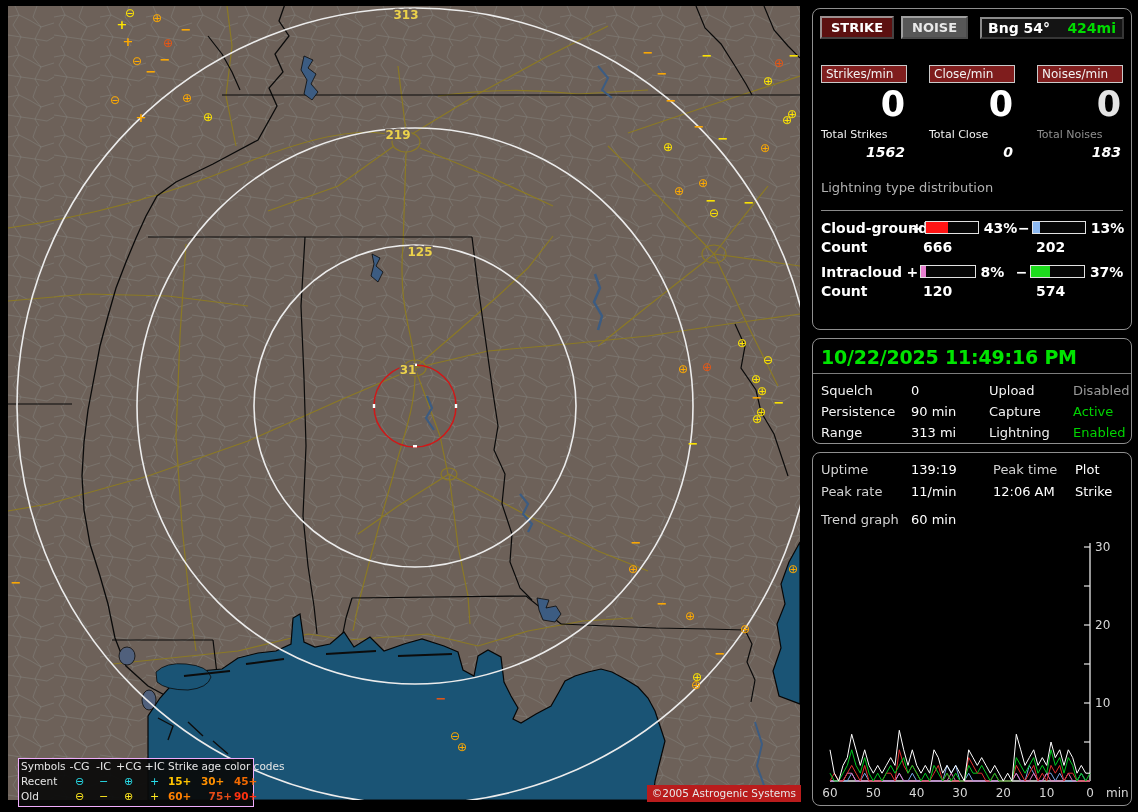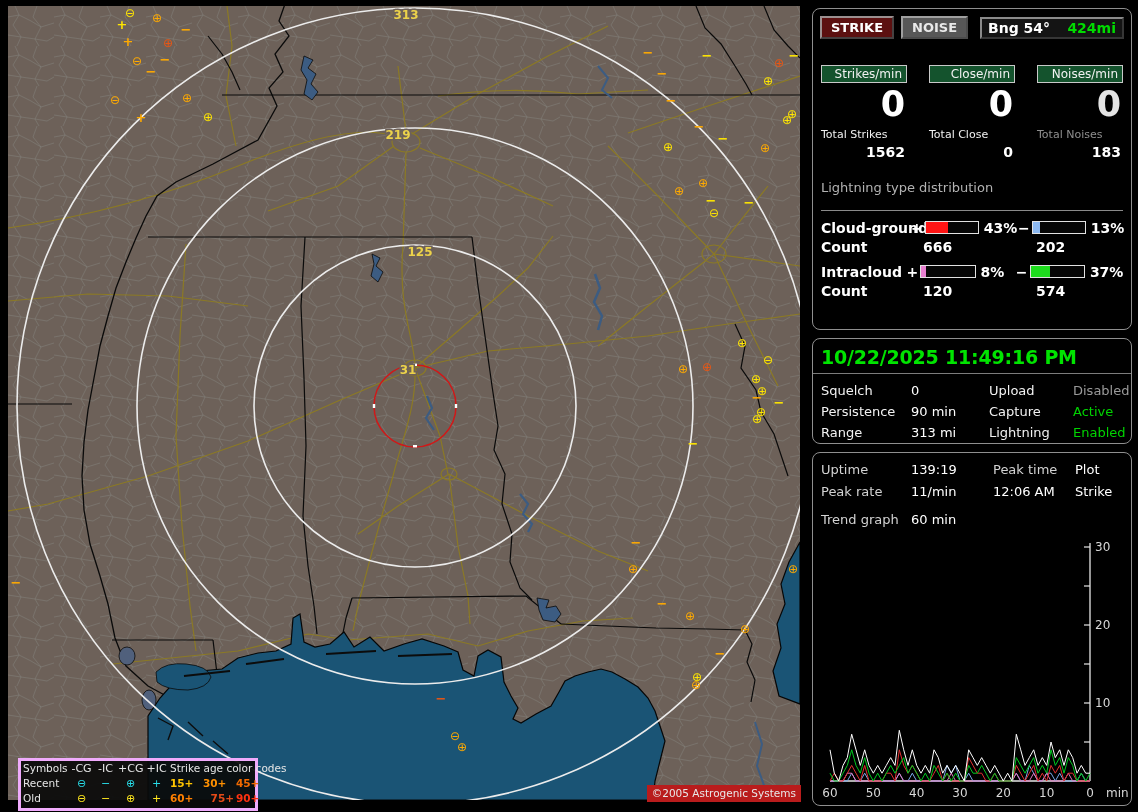--- a/index.html
+++ b/index.html
@@ -2,21 +2,21 @@
 <html><head>
 <meta charset="utf-8">
 <style>
   html,body{margin:0;padding:0;background:#000;width:1138px;height:812px;overflow:hidden;
     font-family:"DejaVu Sans",sans-serif;-webkit-font-smoothing:antialiased;}
   #app{position:relative;width:1138px;height:812px;background:#000;}
   
   #map-wrap{position:absolute;left:8px;top:6px;width:792px;height:794px;background:#6d6159;}
   #map-svg{display:block;}
   #map-legend{position:absolute;left:10px;top:752px;width:234px;height:47px;
-    background:rgba(10,10,10,.93);border:3px solid #f0abfc;font-size:10.5px;color:#e6e6e6;
+    background:rgba(10,10,10,.93);border:1px solid #f0abfc;font-size:10.5px;color:#e6e6e6;
     display:grid;grid-template-columns:47px 25px 23px 27px 25px 33px 33px 31px;
     grid-auto-rows:15px;align-items:center;line-height:1;}
   #map-legend .c{white-space:nowrap;padding-left:2px;}
   #map-legend .sym{text-align:center;font-size:11px;}
   #map-legend .age{font-weight:bold;}
   #map-legend .span3{grid-column:6/9;}
   #copyright{position:absolute;right:-1px;top:779px;background:#b91c1c;color:#e8e8e8;
     font-size:10.5px;padding:2px 5px 3px;white-space:nowrap;}
   
   #sidebar{position:absolute;left:812px;top:8px;width:320px;}
@@ -27,25 +27,25 @@
   .panel-c{height:354px;}
   .rowtop{display:flex;align-items:center;padding:7px 7px 0 7px;gap:7px;}
   .btn{font-family:inherit;font-size:13px;font-weight:bold;padding:2px 9px;cursor:pointer;}
   .btn-strike{background:#5c1010;color:#fff;border:2px outset #9a8f8f;}
   .btn-noise{background:#575757;color:#e9e9e9;border:2px outset #9f9f9f;}
   .bng{margin-left:auto;background:#141414;border:2px outset #8a8a8a;width:128px;
     display:flex;justify-content:space-between;align-items:center;padding:1px 6px;
     font-size:14px;font-weight:bold;}
   .bng .dist{color:#00dc00;}
   .counters{display:grid;grid-template-columns:1fr 1fr 1fr;column-gap:22px;padding:0 8px;margin-top:24px;}
-  .cbtn{background:#14532d;color:#f2f2f2;border:1px solid #c9c9c9;font-size:12px;
-    text-align:right;padding:1px 4px;font-family:inherit;cursor:pointer;width:100%;}
+  .cbtn{background:#7f1d1d;color:#f2f2f2;border:1px solid #c9c9c9;font-size:12px;
+    text-align:left;padding:1px 4px;font-family:inherit;cursor:pointer;width:100%;}
   .bigval{font-size:35px;font-weight:bold;text-align:right;line-height:1.05;margin-top:3px;padding-right:2px;}
   .tlabel{font-size:11px;margin-top:5px;white-space:nowrap;}
-  .tvalue{font-size:14px;font-weight:bold;text-align:right;margin-top:3px;padding-right:2px;}
+  .tvalue{font-size:14px;font-weight:bold;text-align:right;margin-top:3px;padding-right:2px;font-style:italic;}
   .dist-head{color:#b2b2b2;font-size:13px;margin:20px 8px 0;border-bottom:1px solid #8a8a8a;padding-bottom:15px;}
   .drow{display:flex;align-items:center;padding:9px 6px 0 8px;font-weight:bold;font-size:14px;white-space:nowrap;}
   .dname{width:90px;}
   .sign{width:11px;text-align:center;}
   .bar{width:56px;height:11px;border:1px solid #e2e2e2;background:#060606;position:relative;margin:0 3px;}
   .bar .fill{position:absolute;left:0;top:0;bottom:0;}
   .dpct{width:37px;padding-left:2px;}
   .crow{display:flex;padding:3px 6px 0 8px;font-weight:bold;font-size:14px;}
   .crow .cl{width:90px;}
   .crow .cv1{width:113px;padding-left:12px;box-sizing:border-box;}

